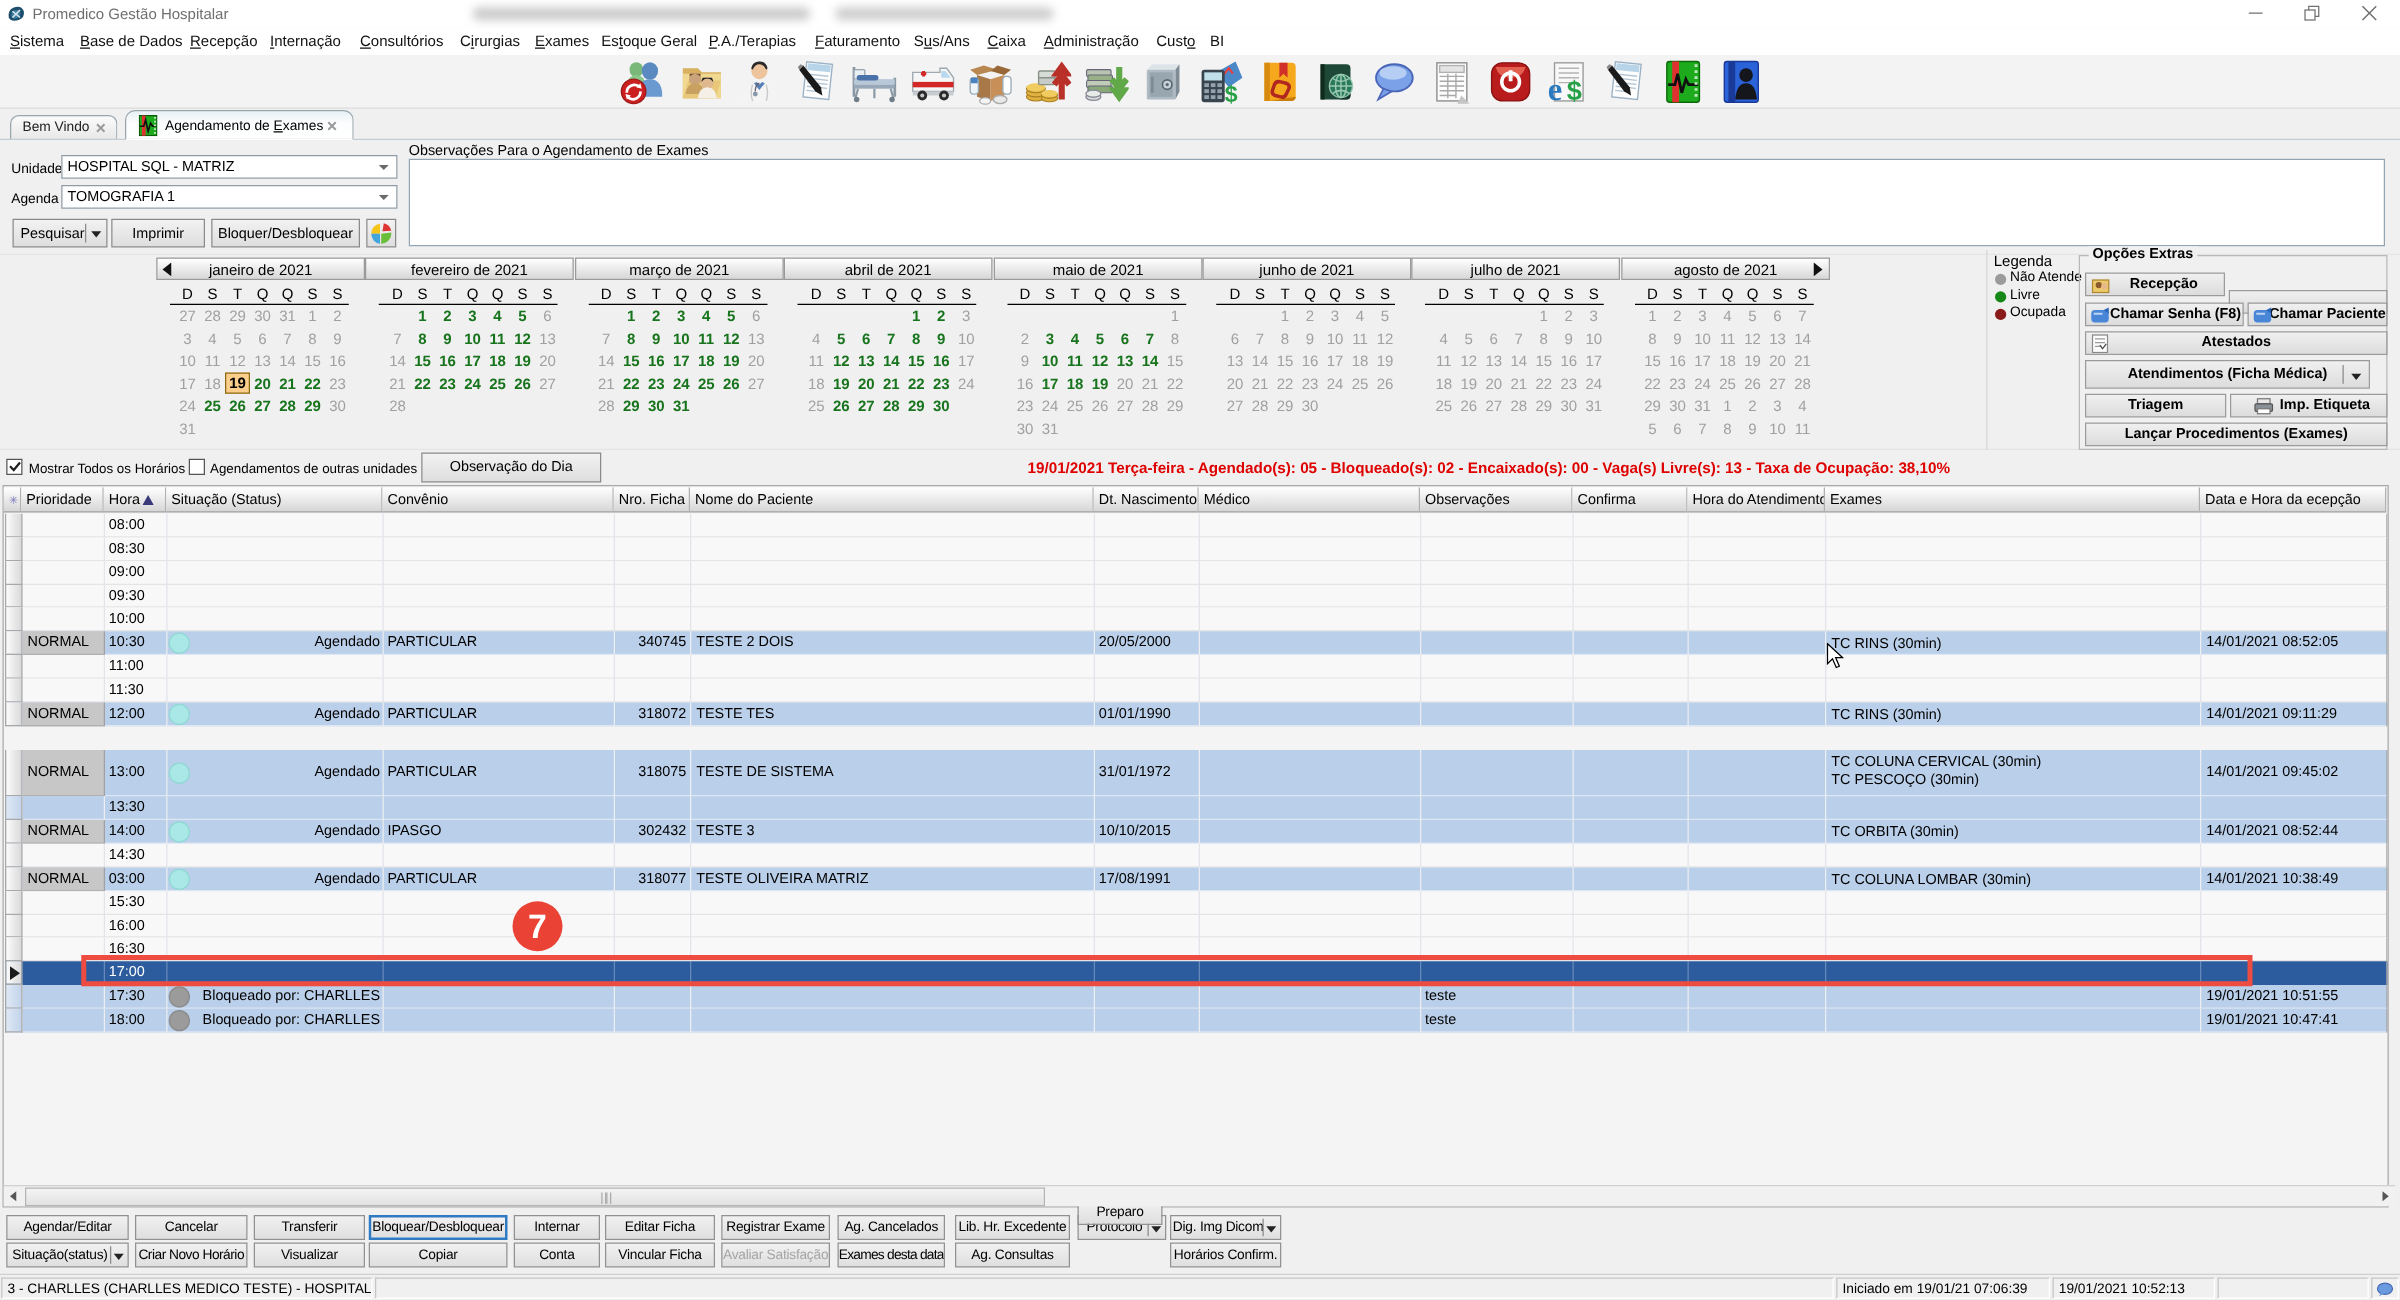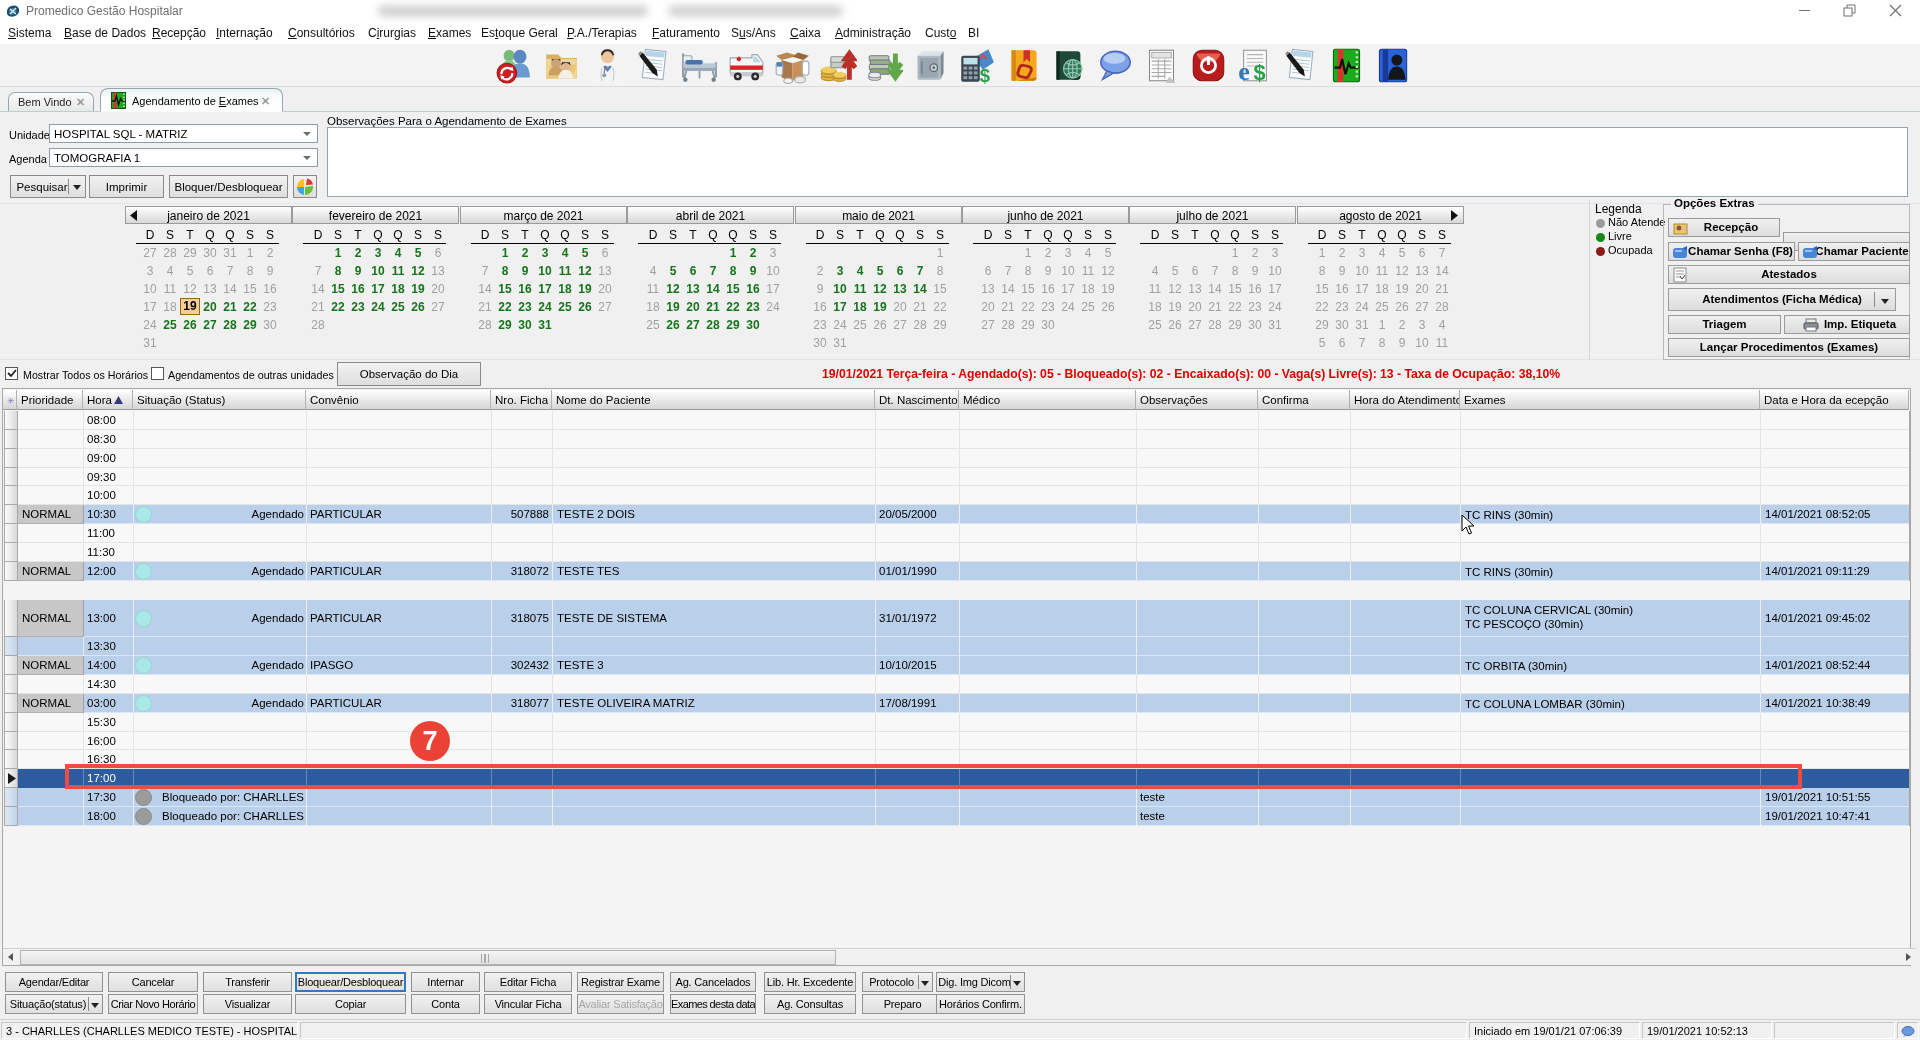--- a/index.html
+++ b/index.html
@@ -839,21 +839,21 @@
 <div class="vline" style="left:1456px"></div>
 <div class="vline" style="left:1756px"></div>
 <div class="vline" style="left:1905px;background:#a8a8a8"></div>
 <div class="ind">
 </div>
 <div class="cell" style="left:83px;width:46px;padding-top:3px;color:#000">10:30</div>
 <div class="prio" style="left:14px;top:0;width:66px;height:18.86px;padding-top:3px">NORMAL</div>
 <div class="circ ccyan" style="left:131px;top:0.9px"></div>
 <div class="cell" style="left:130px;width:170px;text-align:right;padding-top:3px">Agendado</div>
 <div class="cell" style="left:306px;width:179px;padding-top:3px">PARTICULAR</div>
-<div class="cell" style="left:488px;width:57px;text-align:right;padding-top:3px">507888</div>
+<div class="cell" style="left:488px;width:57px;text-align:right;padding-top:3px">340745</div>
 <div class="cell" style="left:553px;width:317px;padding-top:3px">TESTE 2 DOIS</div>
 <div class="cell" style="left:875px;width:78px;padding-top:3px">20/05/2000</div>
 <div class="cell" style="left:1461px;width:294px;padding-top:3px;line-height:14px">TC RINS (30min)</div>
 <div class="cell" style="left:1761px;width:143px;padding-top:3px">14/01/2021 08:52:05</div>
 </div>
 <div class="row rw" style="top:135.16px;height:18.86px">
 <div class="vline" style="left:13px"></div>
 <div class="vline" style="left:79px"></div>
 <div class="vline" style="left:129px"></div>
 <div class="vline" style="left:302px"></div>
@@ -1192,21 +1192,21 @@
 <div class="bb" style="left:936px;top:972px;width:89px;"><span style="margin-right:12px">Dig. Img Dicom</span><span style="position:absolute;right:13px;top:2px;bottom:2px;width:1px;background:#8a8a8a"></span><span style="position:absolute;right:3px;top:8px;width:0;height:0;border-left:4px solid transparent;border-right:4px solid transparent;border-top:5px solid #222"></span></div>
 <div class="bb" style="left:5px;top:994px;width:98px;"><span style="margin-right:12px">Situação(status)</span><span style="position:absolute;right:13px;top:2px;bottom:2px;width:1px;background:#8a8a8a"></span><span style="position:absolute;right:3px;top:8px;width:0;height:0;border-left:4px solid transparent;border-right:4px solid transparent;border-top:5px solid #222"></span></div>
 <div class="bb" style="left:108px;top:994px;width:90px;letter-spacing:-0.4px;">Criar Novo Horário</div>
 <div class="bb" style="left:203px;top:994px;width:89px;">Visualizar</div>
 <div class="bb" style="left:295px;top:994px;width:111px;">Copiar</div>
 <div class="bb" style="left:411px;top:994px;width:69px;">Conta</div>
 <div class="bb" style="left:484px;top:994px;width:88px;">Vincular Ficha</div>
 <div class="bb" style="left:577px;top:994px;width:87px;color:#a6a6a6;">Avaliar Satisfação</div>
 <div class="bb" style="left:670px;top:994px;width:86px;letter-spacing:-0.6px;">Exames desta data</div>
 <div class="bb" style="left:764px;top:994px;width:92px;">Ag. Consultas</div>
-<div class="bb" style="left:862px;top:994px;width:81px;">Preparo</div>
+<div class="bb" style="left:862px;top:960px;width:68px;">Preparo</div>
 <div class="bb" style="left:936px;top:994px;width:89px;">Horários Confirm.</div>
 <div class="abs" id="statusbar">
 <div class="ssec" style="left:1px;width:297px">3 - CHARLLES (CHARLLES MEDICO TESTE) - HOSPITAL SQL - N</div>
 <div class="ssec" style="left:300px;width:1167px"></div>
 <div class="ssec" style="left:1469px;width:171px">Iniciado em 19/01/21 07:06:39</div>
 <div class="ssec" style="left:1642px;width:130px">19/01/2021 10:52:13</div>
 <div class="ssec" style="left:1774px;width:121px"></div>
 <div class="ssec" style="left:1897px;width:22px"><svg width="15" height="13" style="margin-left:-1px">
           <ellipse cx="7" cy="6" rx="6" ry="4.5" fill="#6a9ae0" stroke="#4a6ab0"></ellipse>
           <path d="M4 9 l-2 3 4 -2 Z" fill="#6a9ae0"></path>

